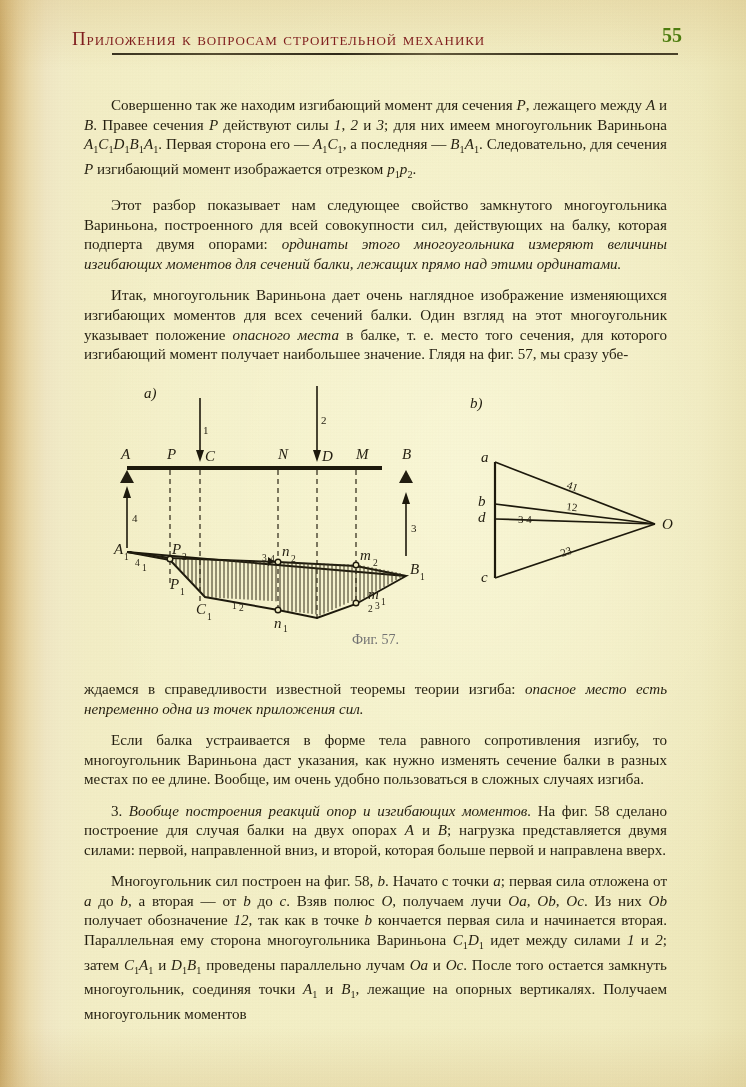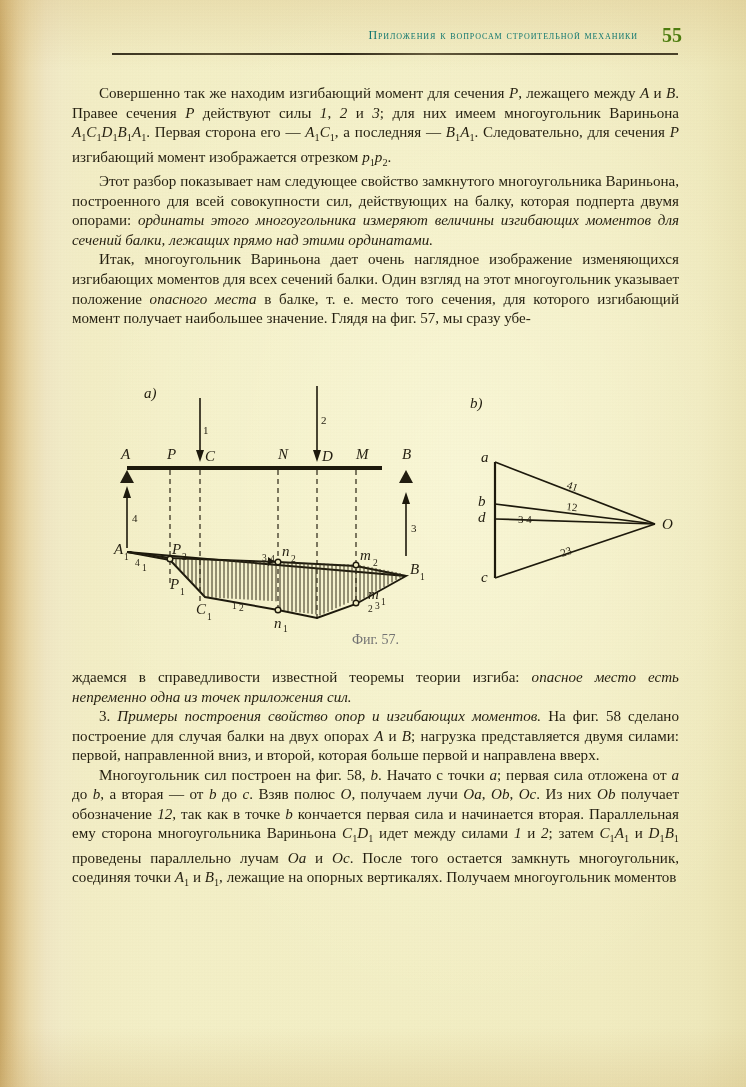--- a/index.html
+++ b/index.html
@@ -66,25 +66,25 @@
     left: 72px;
     top: 28px;
     width: 610px;
     height: 26px;
   }
   .runhead-title {
     position: absolute;
     left: 0;
     top: 0;
     width: 566px;
-    text-align: right;
-    font-size: 12px;
+    text-align: left;
+    font-size: 19px;
     font-variant: small-caps;
     letter-spacing: 0.9px;
-    color: #0f766e;
+    color: #7f1d1d;
     white-space: nowrap;
   }
   .runhead-page {
     position: absolute;
     right: 0;
     top: -4px;
     font-size: 20px;
     font-weight: bold;
     color: #4d7c0f;
   }
@@ -100,21 +100,21 @@
   
   .textblock {
     position: absolute;
     left: 72px;
     width: 607px;
     font-size: 15.1px;
     line-height: 19.55px;
     text-align: justify;
     color: #241f10;
   }
-  .textblock p { margin: 0; }
+  .textblock p { margin: 12px; }
   .ind { text-indent: 27px; }
   .it { font-style: italic; }
   var, .v { font-style: italic; font-family: "Liberation Serif", serif; }
   sub { font-size: 0.68em; }
   .blk1 { top: 84px; }
   .blk2 { top: 668px; }
 
   
   .figure {
     position: absolute;
@@ -398,21 +398,26 @@
 
       <div class="figcap">Фиг. 57.</div>
     </div>
 
     <div class="textblock blk2">
       <p>
         ждаемся в справедливости известной теоремы теории изгиба: <span class="it">опасное
         место есть непременно одна из точек приложения сил.</span>
       </p>
       <p class="ind">
-        3. <span class="it">Примеры построения свойство опор и изгибающих моментов.</span>
+        Если балка устраивается в форме тела равного сопротивления изгибу, то многоугольник
+        Вариньона даст указания, как нужно изменять сечение балки в разных местах по ее длине.
+        Вообще, им очень удобно пользоваться в сложных случаях изгиба.
+      </p>
+      <p class="ind">
+        3. <span class="it">Вообще построения реакций опор и изгибающих моментов.</span>
         На фиг. 58 сделано построение для случая балки на двух опорах
         <span class="v">A</span> и <span class="v">B</span>; нагрузка представляется двумя
         силами: первой, направленной вниз, и второй, которая больше первой и направлена вверх.
       </p>
       <p class="ind">
         Многоугольник сил построен на фиг. 58, <span class="v">b</span>. Начато с точки
         <span class="v">a</span>; первая сила отложена от <span class="v">a</span> до
         <span class="v">b</span>, а вторая&nbsp;— от <span class="v">b</span> до
         <span class="v">c</span>. Взяв полюс <span class="v">O</span>, получаем лучи
         <span class="v">Oa</span>, <span class="v">Ob</span>, <span class="v">Oc</span>.

